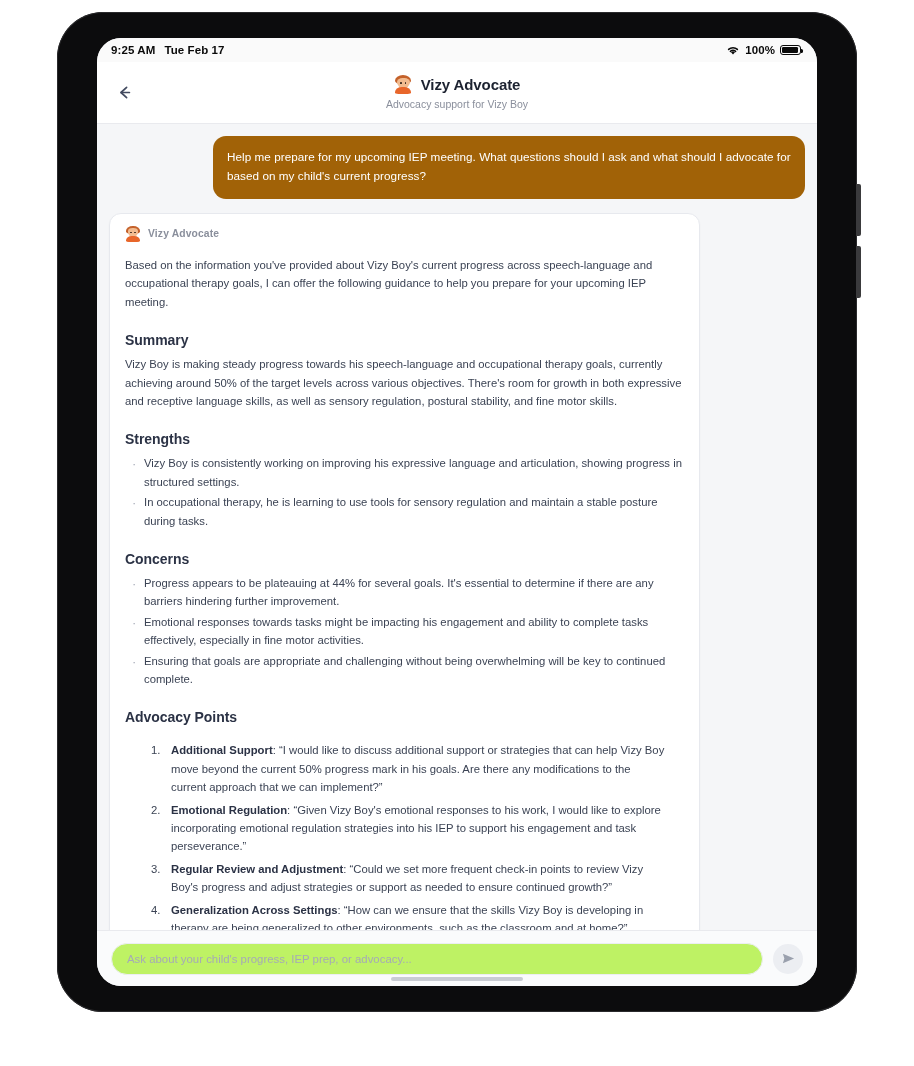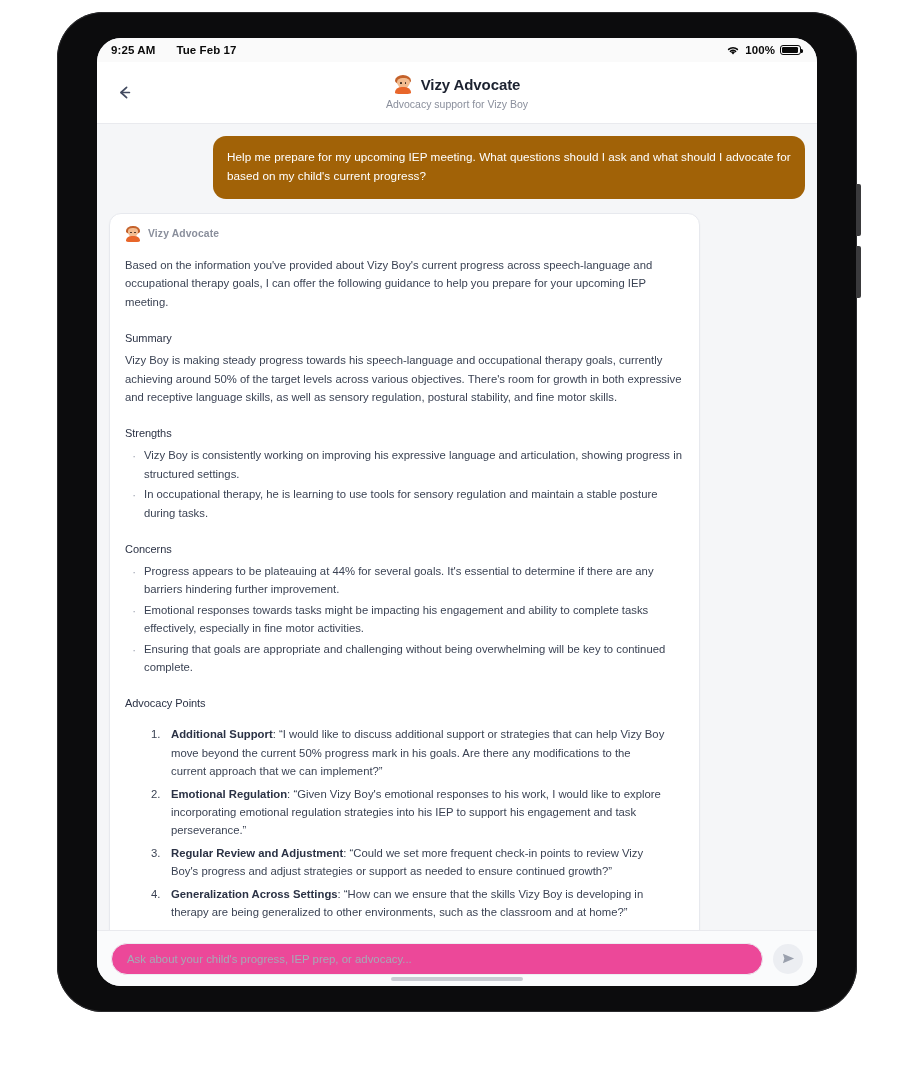--- a/index.html
+++ b/index.html
@@ -55,21 +55,21 @@
     background: #fafafa;
     display: flex;
     align-items: center;
     justify-content: space-between;
     padding: 0 16px 0 14px;
     font-size: 11.5px;
     font-weight: 600;
     color: #0a0a0a;
     letter-spacing: .1px;
   }
-  #status-left { display: flex; align-items: center; gap: 21px; justify-content: flex-end; }
+  #status-left { display: flex; align-items: center; gap: 9px; justify-content: flex-end; }
   #status-right { display: flex; align-items: center; gap: 5px; }
   .battery-shell {
     width: 21px; height: 10.5px;
     border: 1.2px solid #0a0a0a;
     border-radius: 3px;
     position: relative;
     display: inline-block;
   }
   .battery-shell::after {
     content: "";
@@ -191,22 +191,22 @@
     letter-spacing: .15px;
   }
 
   .md-p {
     font-size: 11.3px;
     line-height: 1.63;
     color: #3b4354;
     margin-bottom: 0;
   }
   .md-h {
-    font-size: 11px;
-    font-weight: 400;
+    font-size: 14px;
+    font-weight: 700;
     color: #2b3245;
     margin: 21px 0 7px 0;
     letter-spacing: -.05px;
   }
   ul.md-ul { list-style: none; margin: 0; padding: 0; }
   ul.md-ul > li {
     position: relative;
     padding-left: 19px;
     font-size: 11.3px;
     line-height: 1.63;
@@ -245,21 +245,21 @@
     background: #fafbfc;
     border-top: 1px solid #e9eaee;
     display: flex;
     align-items: center;
     gap: 10px;
     padding: 0 14px;
   }
   #composer-input {
     flex: 1 1 auto;
     height: 32px;
-    background: #ec4899;
+    background: #bef264;
     border: 1px solid #eceef2;
     border-radius: 17px;
     padding: 0 15px;
     font-size: 11.4px;
     color: #2b3245;
     font-family: "Liberation Sans", sans-serif;
     outline: none;
   }
   #composer-input::placeholder { color: #a5aab6; }
   #send-button {

